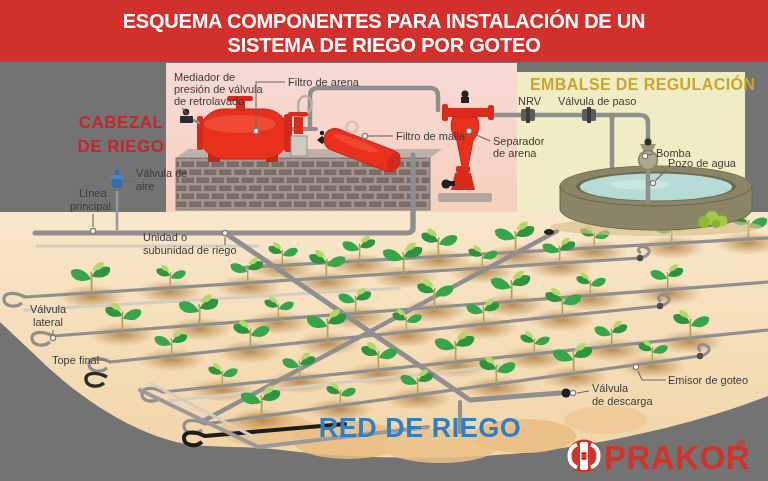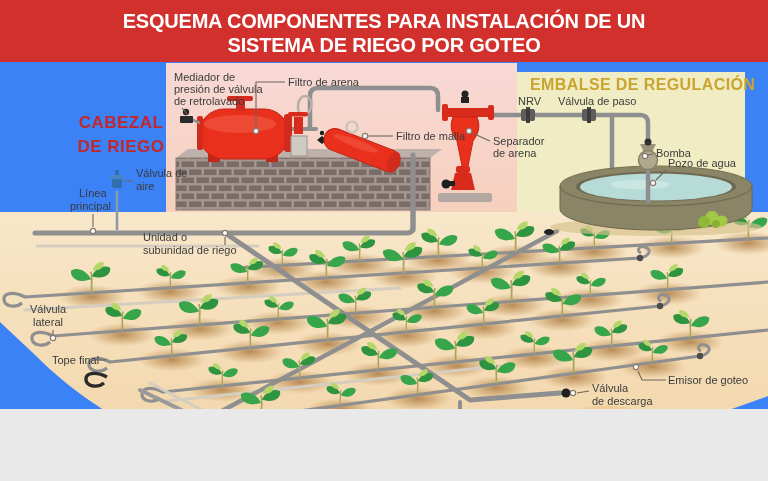--- a/index.html
+++ b/index.html
@@ -1,16 +1,16 @@
 <!DOCTYPE html>
 <html><head>
 <meta charset="utf-8">
 <style>
   html,body{margin:0;padding:0;background:#e9e9e9;}
-  .stage{position:relative;width:768px;height:409px;background:#3b82f6;overflow:hidden;
+  .stage{position:relative;width:768px;height:481px;background:#737373;overflow:hidden;
          font-family:"Liberation Sans",sans-serif;}
   svg{display:block;}
   text{font-family:"Liberation Sans",sans-serif;}
   .hdr{font-size:20px;font-weight:bold;fill:#ffffff;letter-spacing:-0.2px;}
   .sec-red{font-size:17px;font-weight:bold;fill:#c1272d;letter-spacing:.5px;}
   .sec-gold{font-size:16px;font-weight:bold;fill:#c9a42e;letter-spacing:.4px;}
   .sec-blue{font-size:27px;font-weight:bold;fill:#2e80c2;letter-spacing:.5px;}
   .lbl{font-size:11px;fill:#3b3b3b;}
   .logo-txt{font-size:33px;font-weight:bold;fill:#d0332b;letter-spacing:.5px;}
   .logo-reg{font-size:11px;font-weight:bold;fill:#d0332b;}

